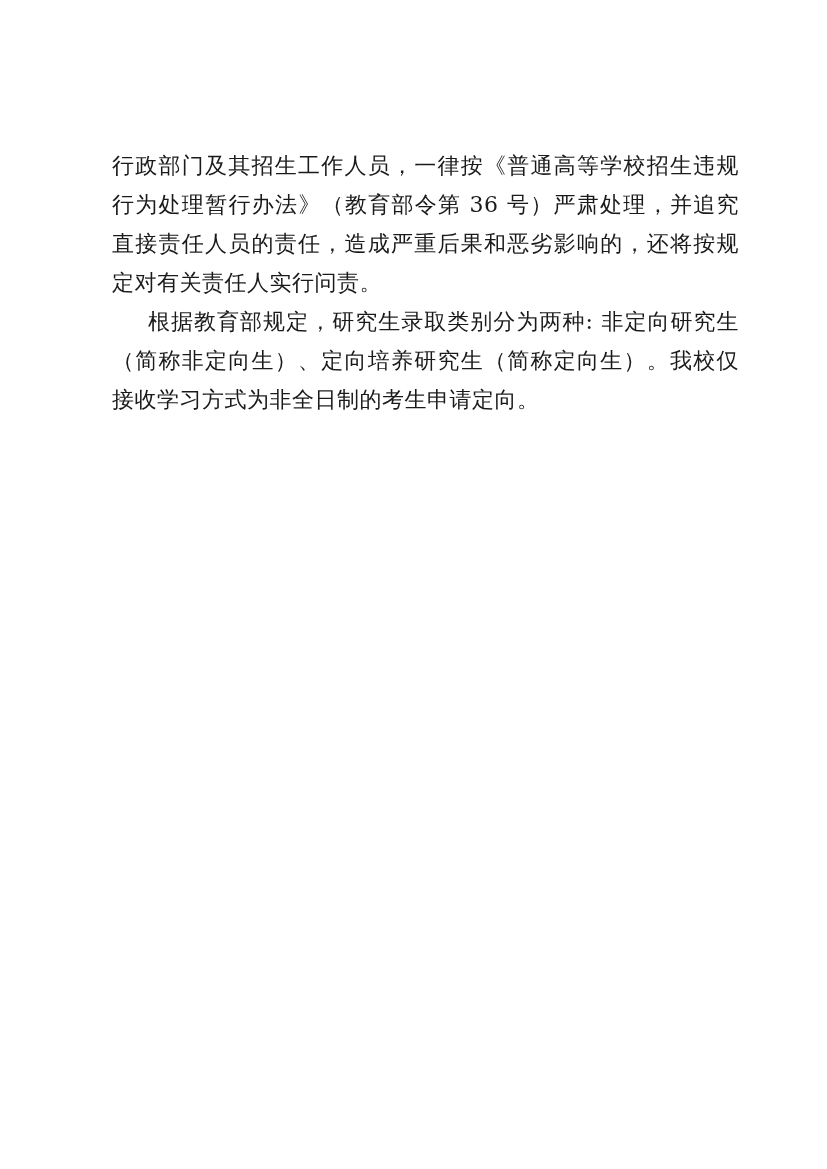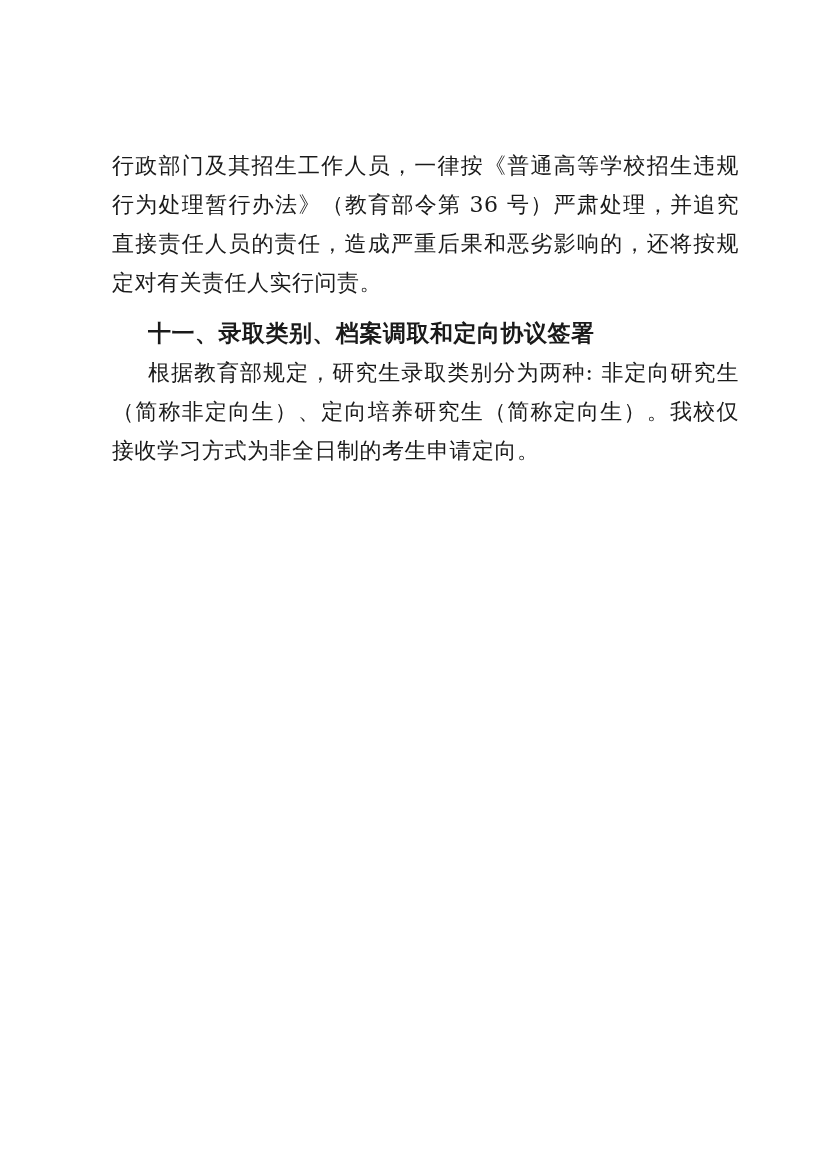--- a/index.html
+++ b/index.html
@@ -62,17 +62,16 @@
     color: #111111;
     font-family: "DejaVu Serif", "Liberation Serif", serif;
   }
 </style>
 </head>
 <body>
 
 <div class="page">
   <div class="content">
       <p class="para"><span class="run">行政部门及其招生工作人员，一律按《普通高等学校招生违规行为处理暂行办法》（教育部令第 36 号）严肃处理，并追究直接责任人员的责任，造成严重后果和恶劣影响的，还将按规定对有关责任人实行问责。</span></p>
-      <p class="para indent heading"><span class="run bold">十一、录取类别、档案调取和定向协议签署</span></p>
       <p class="para indent"><span class="run">根据教育部规定，研究生录取类别分为两种: 非定向研究生（简称非定向生）、定向培养研究生（简称定向生）。我校仅接收学习方式为非全日制的考生申请定向。</span></p>
     </div>
   <div class="footer">- 1 -</div>
 </div>
 
 </body></html>

